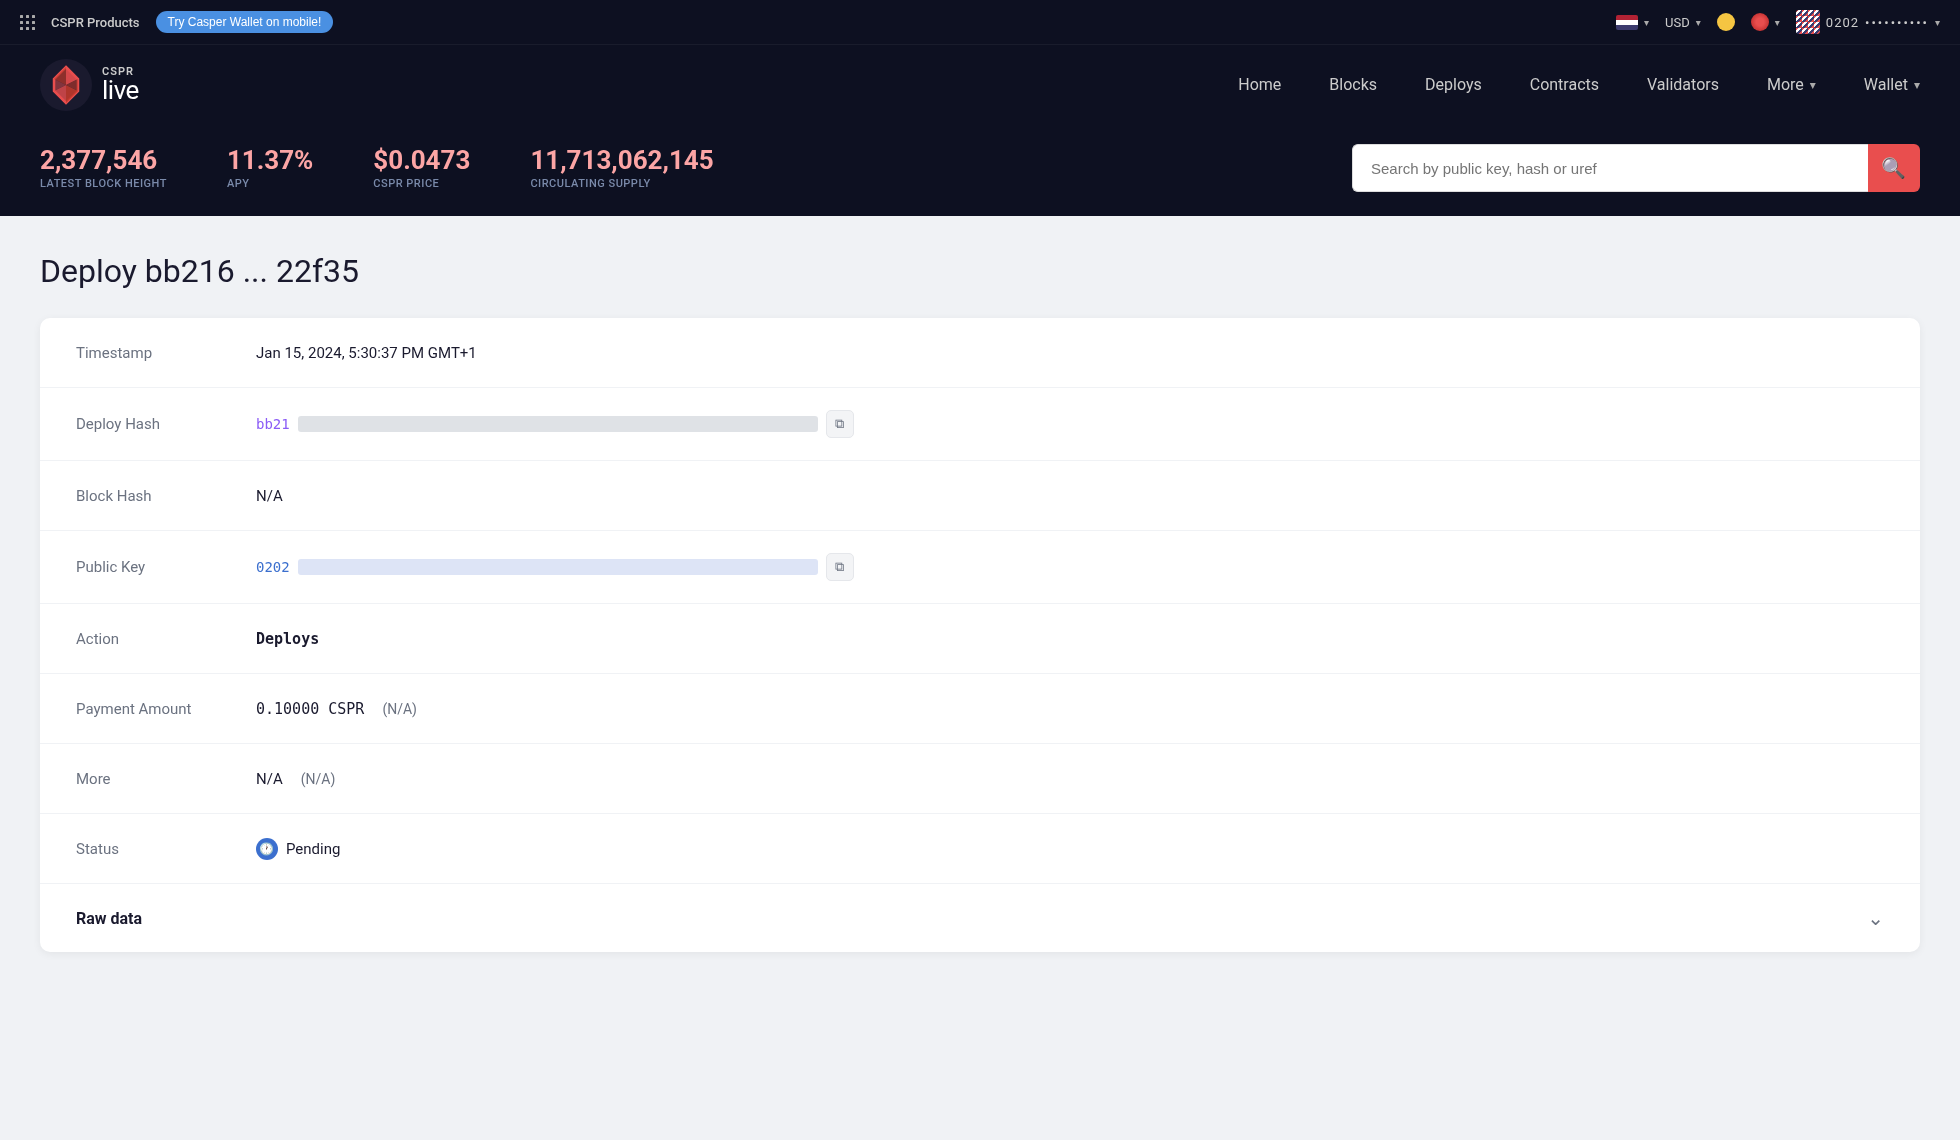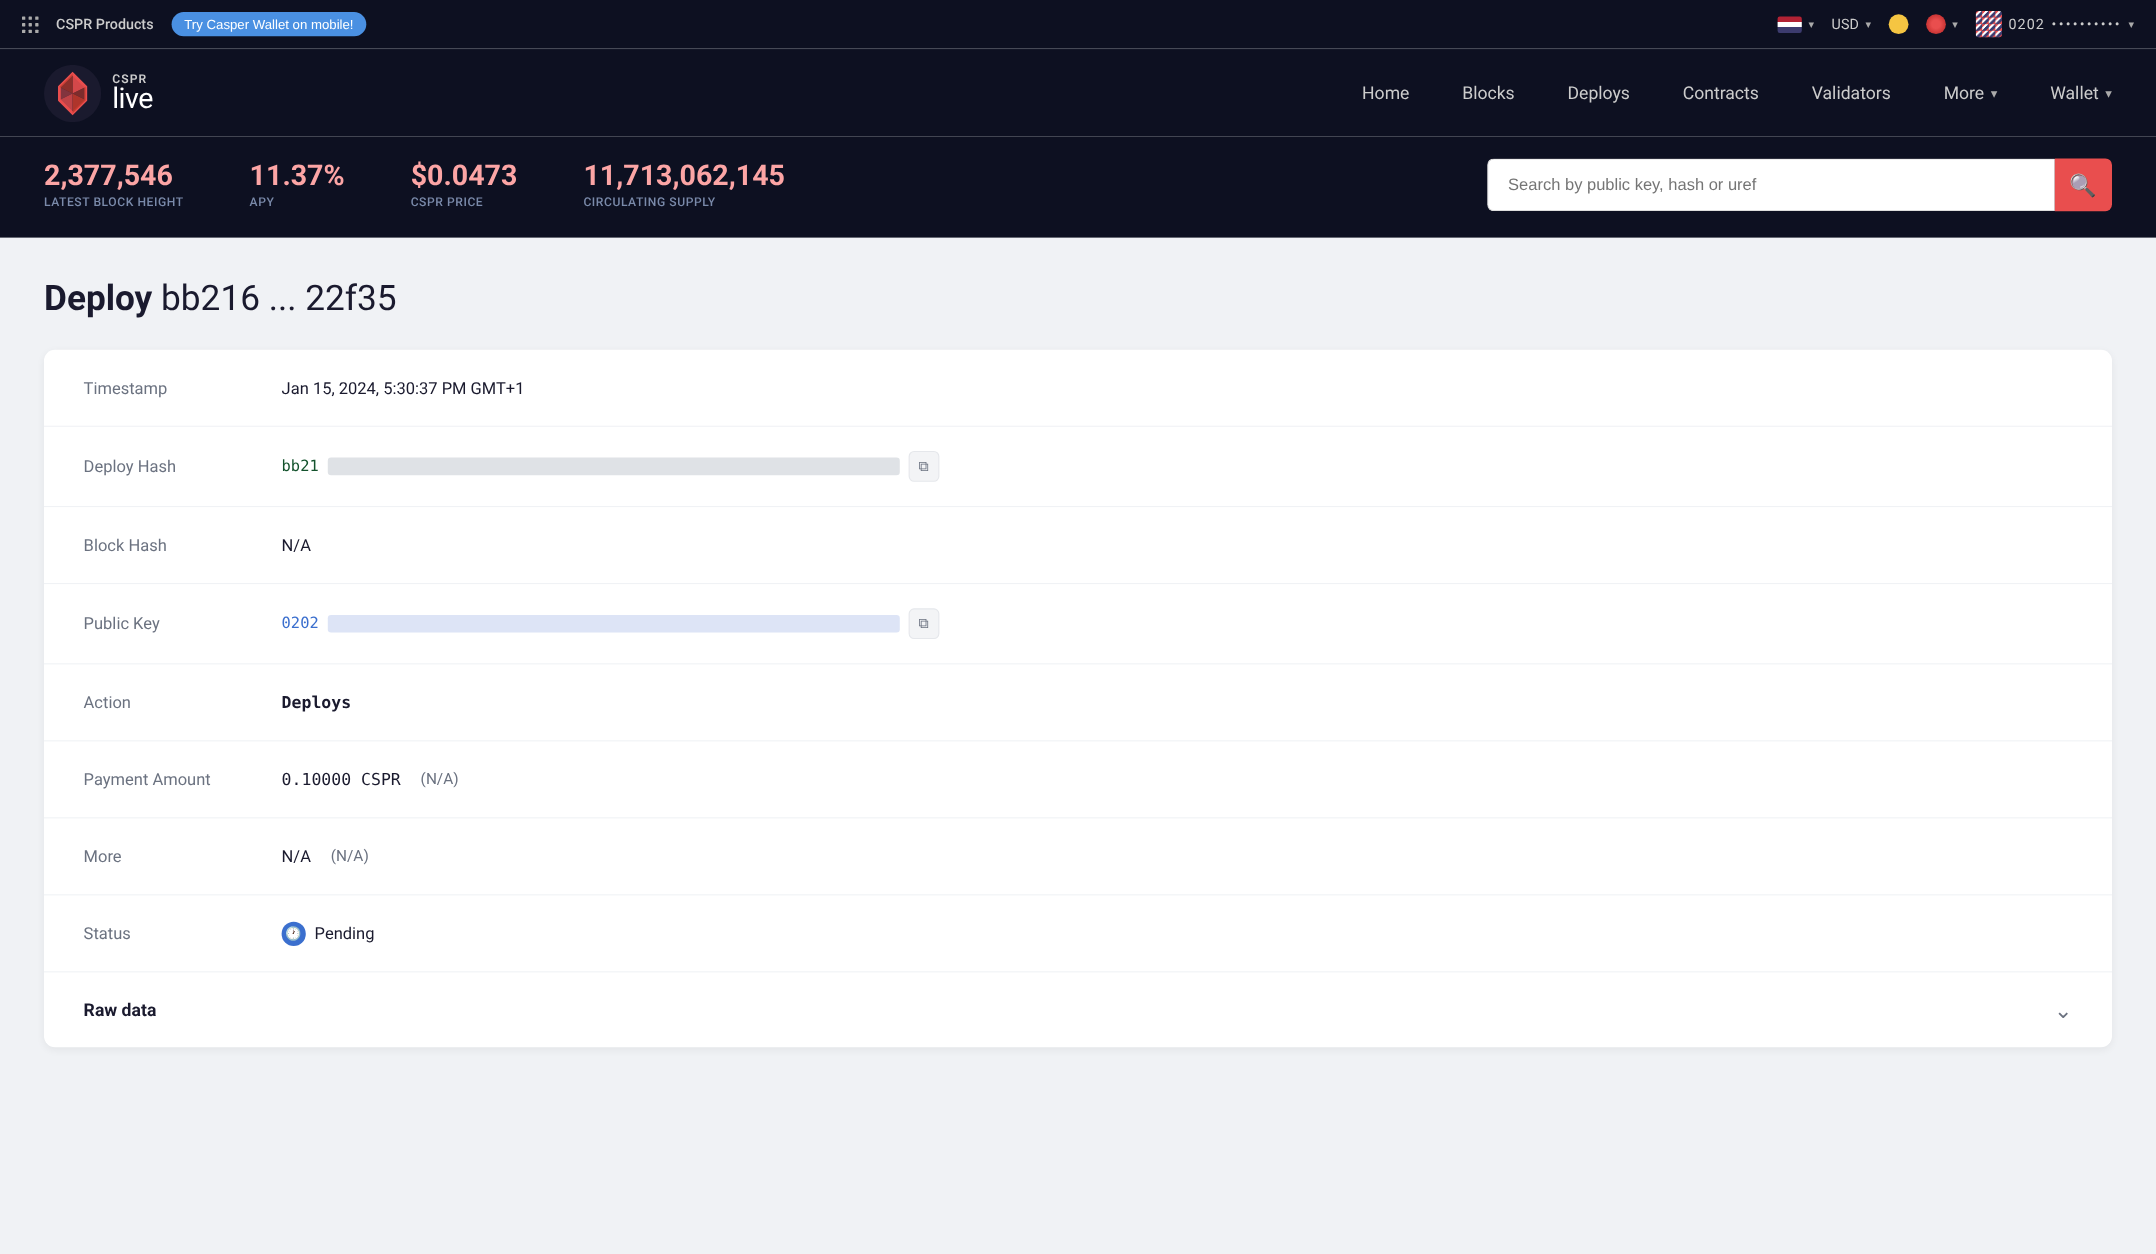--- a/index.html
+++ b/index.html
@@ -142,21 +142,21 @@
     }
 
     
     .main { padding: 36px 40px; }
     .page-title {
       font-size: 32px;
       color: #1a1a2e;
       margin-bottom: 28px;
     }
     .page-title span.normal { font-weight: 400; }
-    .page-title span.bold { font-weight: 700; }
+    .page-title span.bold { font-weight: 400; }
 
     
     .detail-card {
       background: #fff;
       border-radius: 10px;
       box-shadow: 0 2px 8px rgba(0,0,0,0.06);
       overflow: hidden;
     }
     .detail-row {
       display: flex;
@@ -180,21 +180,21 @@
       gap: 10px;
       flex: 1;
     }
     .hash-display {
       display: flex;
       align-items: center;
       gap: 8px;
       max-width: 700px;
     }
     .hash-text {
-      color: #14532d;
+      color: #8b5cf6;
       font-family: monospace;
       font-size: 14px;
     }
     .hash-blur {
       display: inline-block;
       width: 520px;
       height: 16px;
       background: #d1d5db;
       border-radius: 3px;
       opacity: 0.7;

